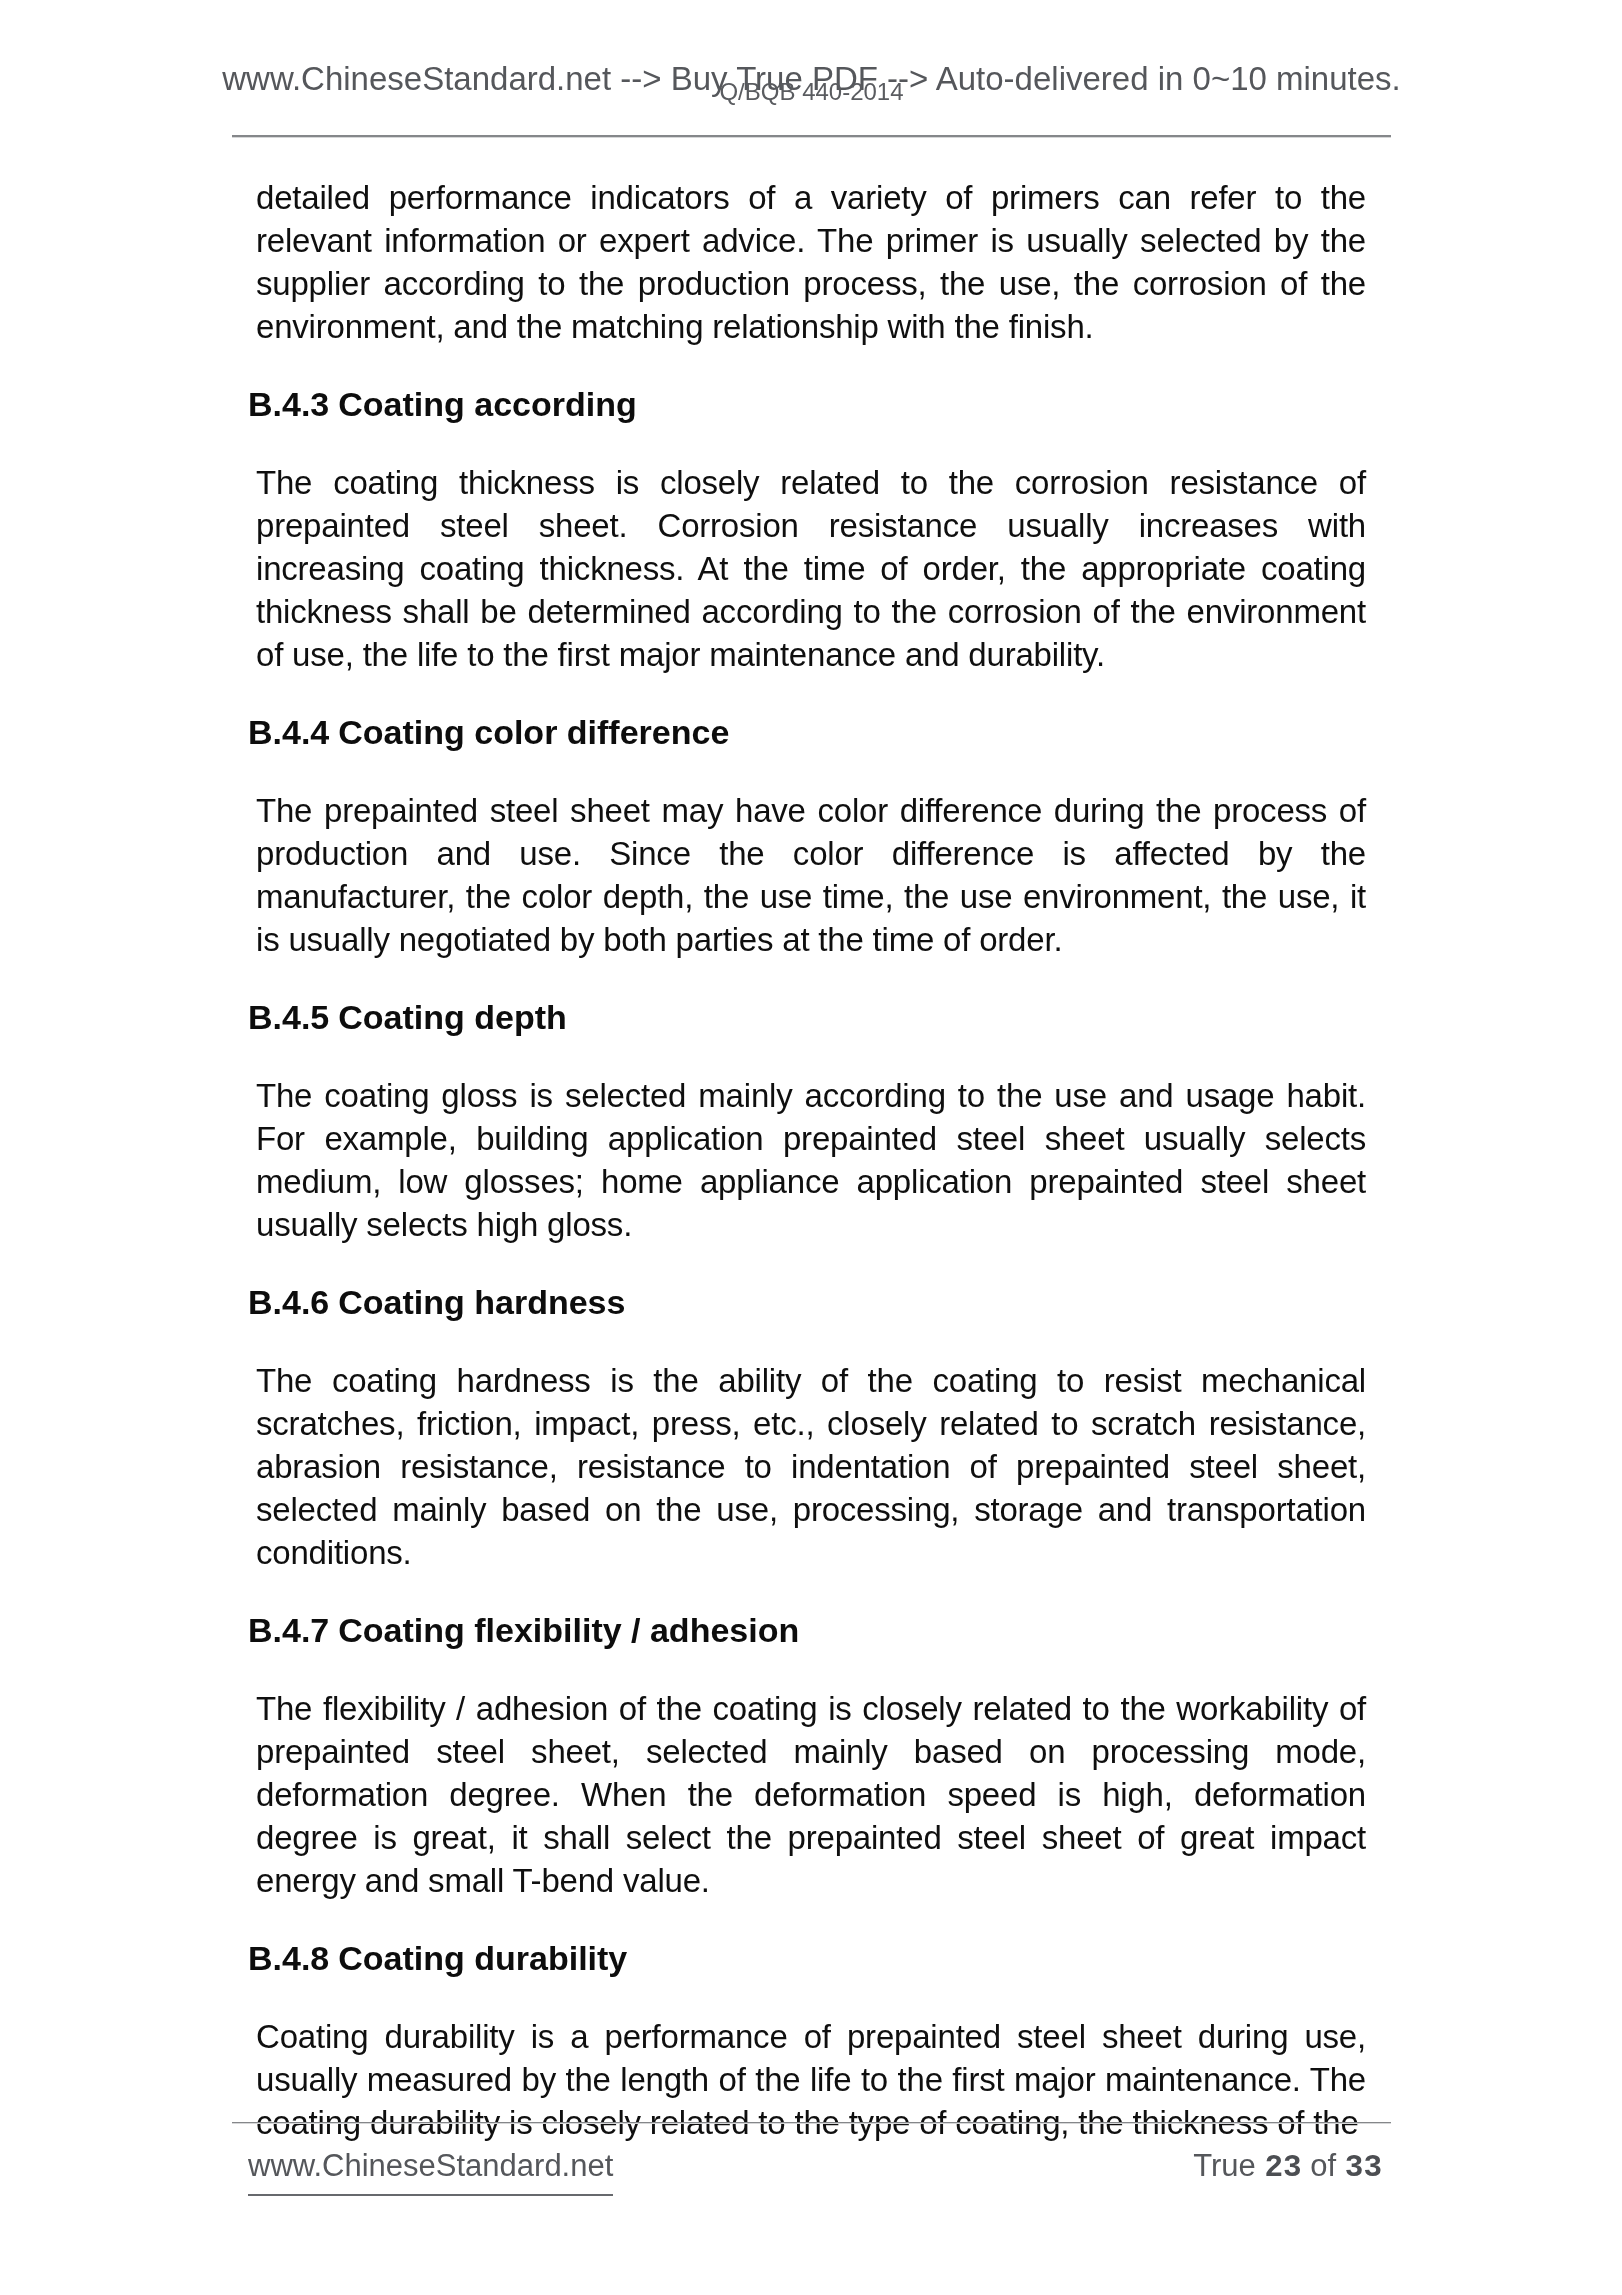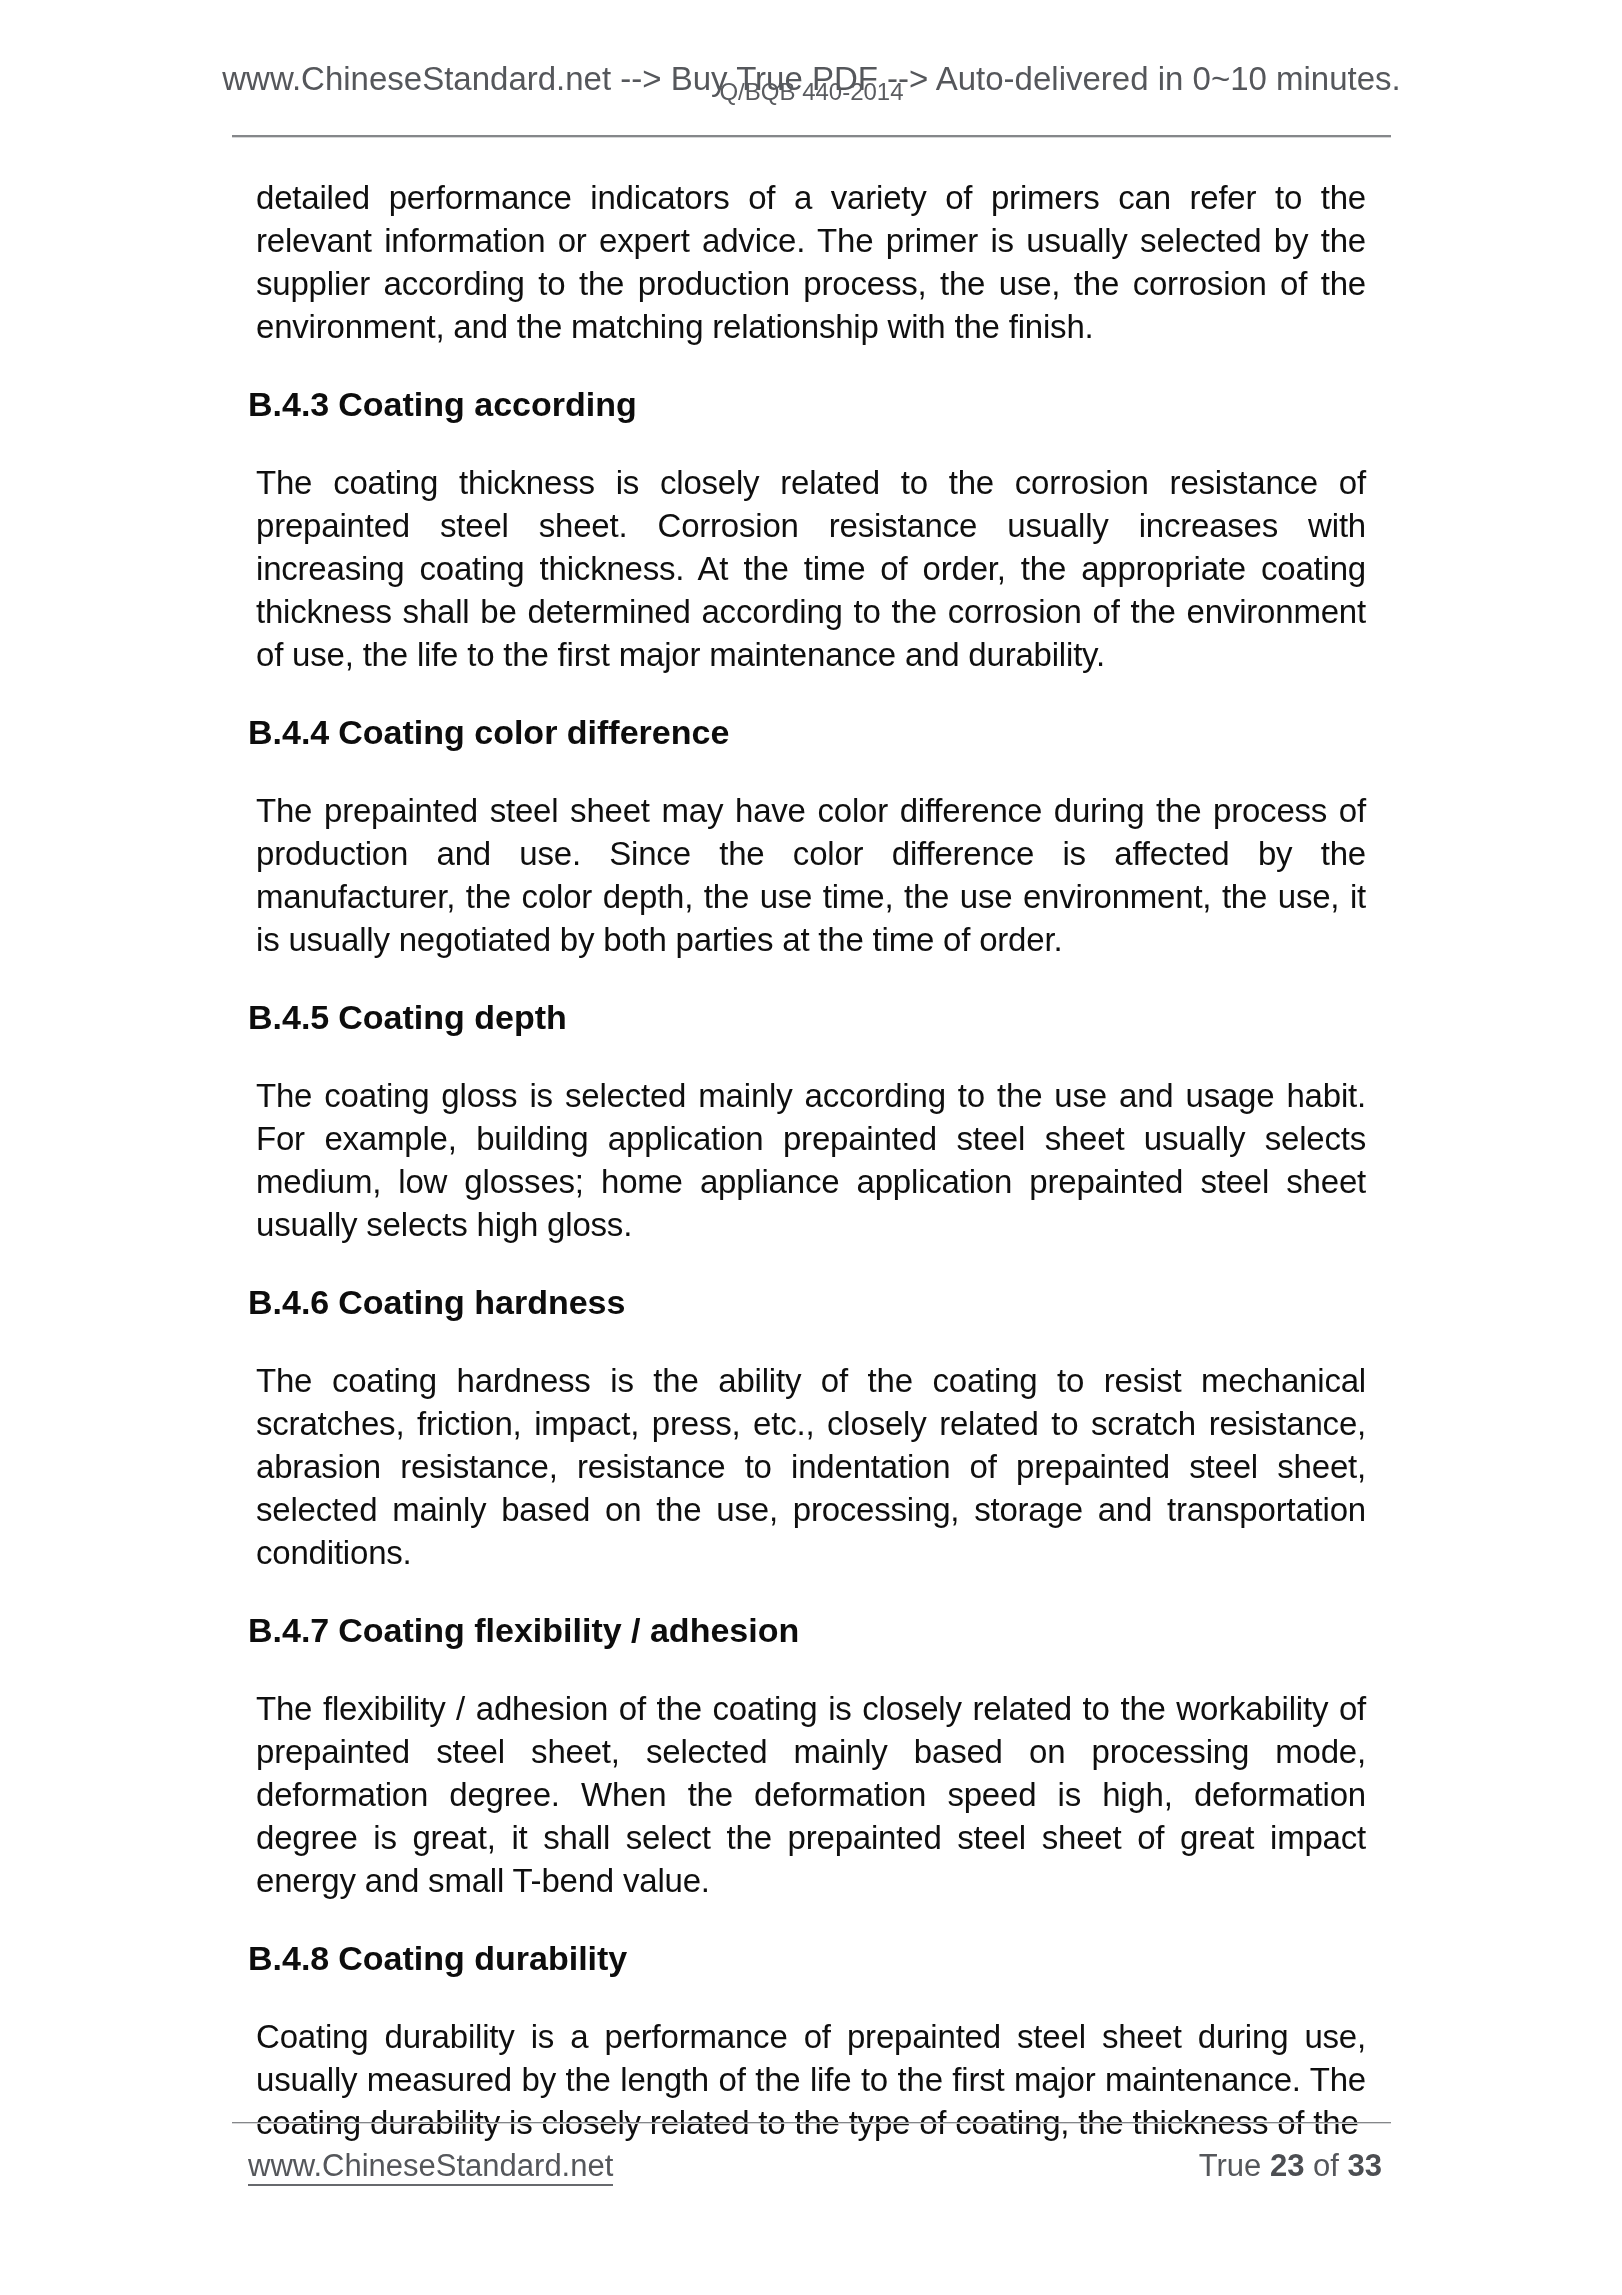--- a/index.html
+++ b/index.html
@@ -87,25 +87,25 @@
     justify-content: space-between;
     align-items: baseline;
     font-size: 31px;
     line-height: 35px;
     color: #55575b;
   }
   .footer .site {
     color: #55575b;
     text-decoration: none;
     border-bottom: 2.5px solid #67696d;
-    padding-bottom: 1px;
+    padding-bottom: 11px;
     cursor: pointer;
   }
   .footer .pageinfo { white-space: nowrap; }
-  .footer .pageinfo b { font-weight: bold; color: #4c4e52; }
+  .footer .pageinfo b { font-weight: bold; color: #4c4e52; font-family: Liberation Mono, monospace; }
 </style>
 </head>
 <body>
 
 <div class="page">
 
   <div class="banner">www.ChineseStandard.net --&gt; Buy True PDF --&gt; Auto-delivered in 0~10 minutes.</div>
   <div class="docnum">Q/BQB 440-2014</div>
   <div class="rule header-rule"></div>
 

